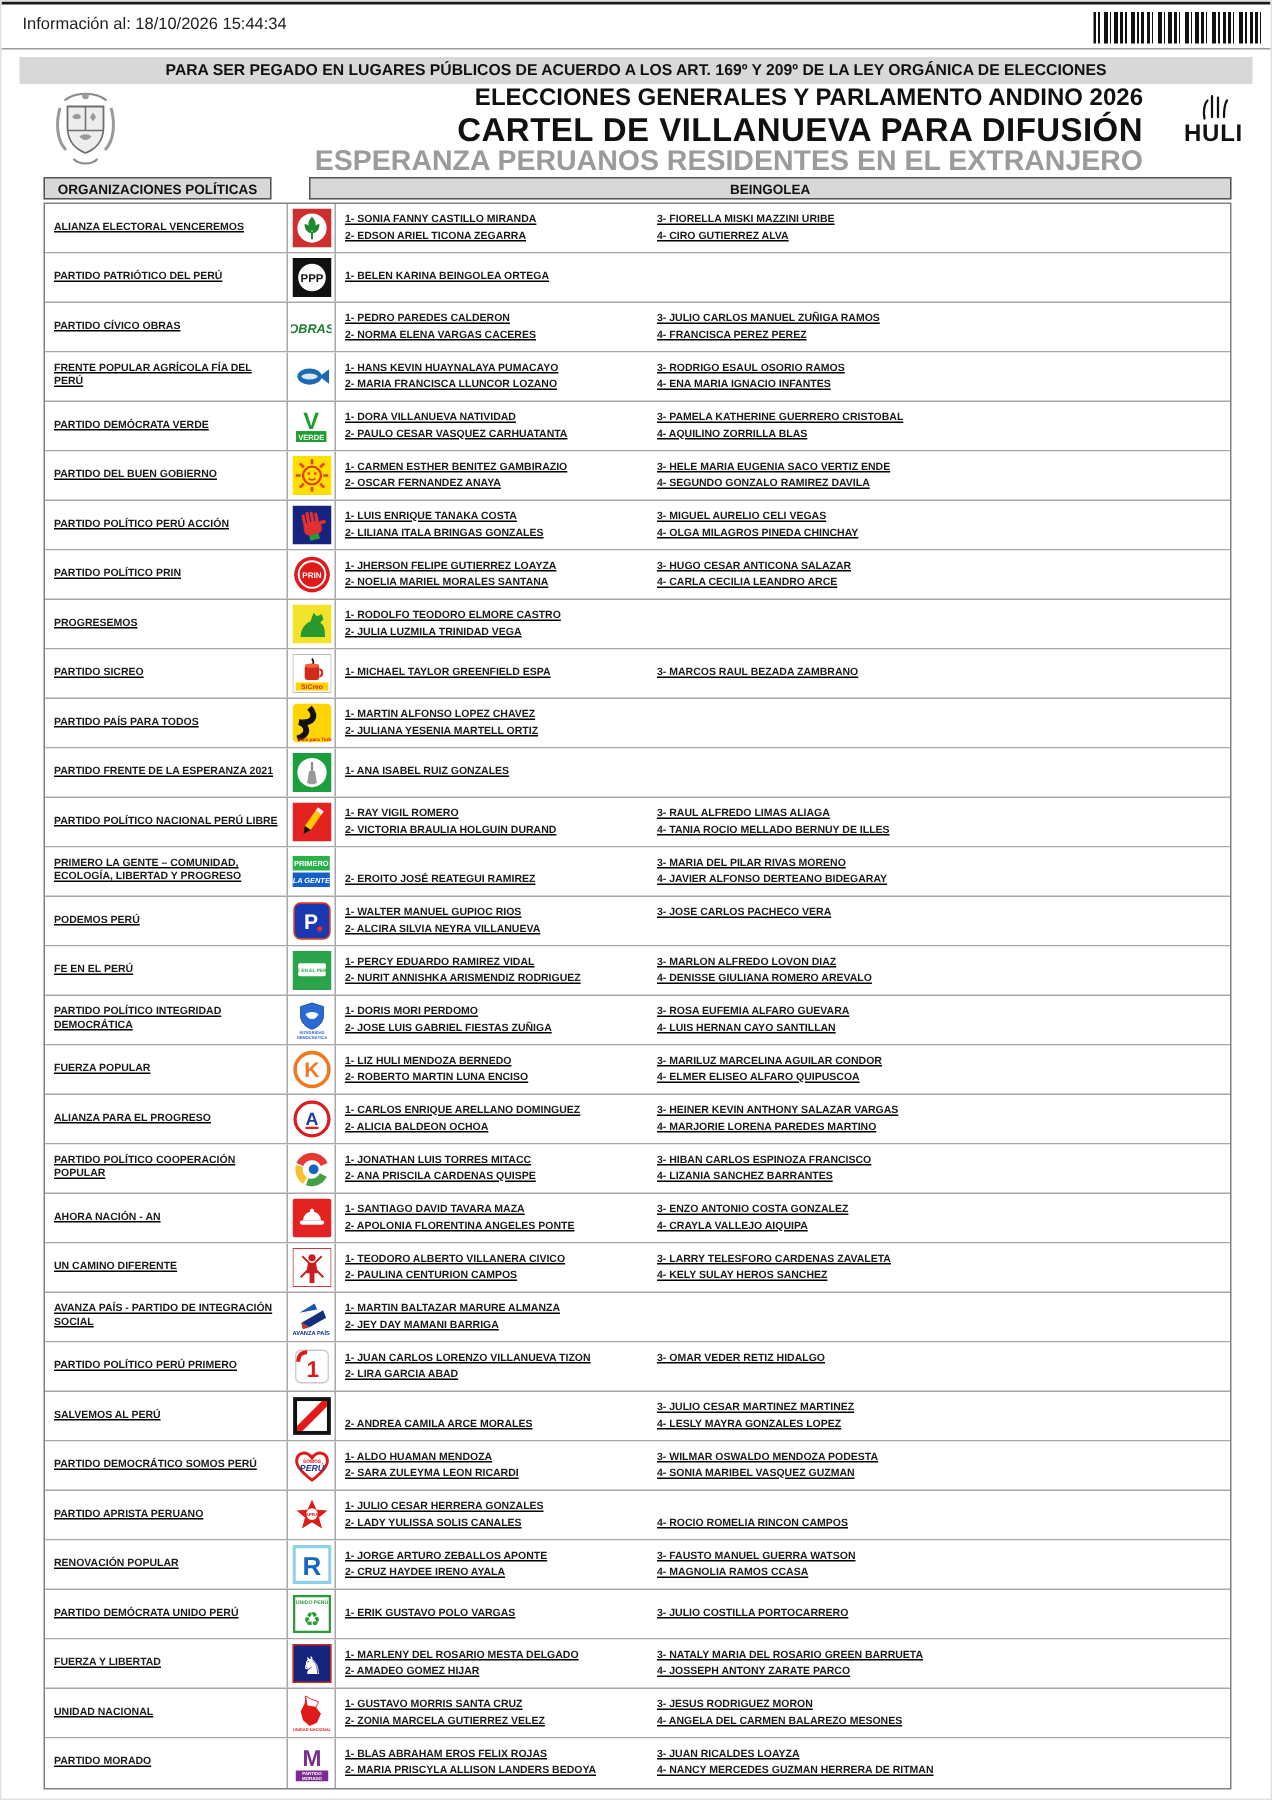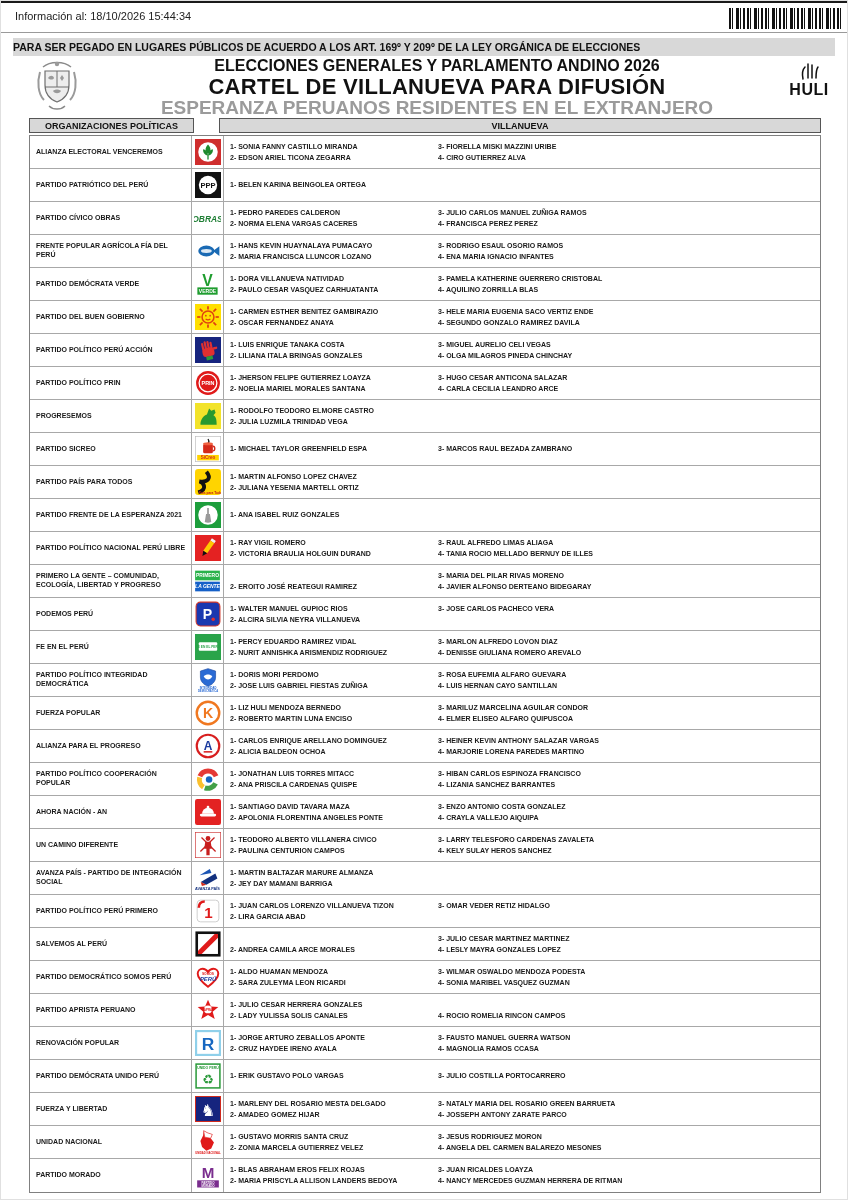--- a/index.html
+++ b/index.html
@@ -4,38 +4,38 @@
 <style>
   html,body{margin:0;padding:0;background:#fff;}
   .page{position:relative;width:848px;height:1200px;background:#fff;font-family:"Liberation Sans",sans-serif;
         border:1px solid #e0e0e0;box-sizing:border-box;overflow:hidden;}
   .topborder{position:absolute;top:0;left:0;width:100%;height:2px;background:#1a1a1a;}
   .info{position:absolute;top:9px;left:14px;font-size:11px;color:#222;}
   .barcode{position:absolute;top:7px;right:6px;width:112px;height:21px;
      background:repeating-linear-gradient(90deg,#111 0 2px,#fff 2px 3px,#111 3px 4px,#fff 4px 7px,#111 7px 10px,#fff 10px 11px,#111 11px 12px,#fff 12px 14px,#111 14px 16px,#fff 16px 18px);}
   .topline{position:absolute;top:31px;left:0;width:100%;height:0;border-top:1.5px solid #9a9a9a;}
   .notice{position:absolute;top:37px;left:12px;right:12px;background:#d8d8d8;color:#111;
-          font-weight:bold;font-size:10.5px;padding:3px 0;}
+          font-weight:bold;font-size:10.5px;text-align:center;padding:3px 0;}
   .crest{position:absolute;top:57px;left:30px;}
   .onpe{position:absolute;top:60px;right:6px;width:64px;text-align:center;color:#111;}
   .onpe .hand{display:block;margin:0 auto;}
   .onpe-label{font-weight:bold;font-size:16px;letter-spacing:.5px;}
-  .titles{position:absolute;top:57px;left:111px;right:85px;text-align:center;color:#111;line-height:1.06;}
+  .titles{position:absolute;top:57px;left:111px;right:85px;text-align:right;color:#111;line-height:1.06;}
   .t1{font-size:16px;font-weight:bold;}
   .t2{font-size:22px;font-weight:bold;letter-spacing:.3px;}
   .t3{font-size:19px;font-weight:bold;color:#9b9b9b;}
   .table{position:absolute;top:117px;left:28px;width:792px;}
   .thead{display:flex;height:15px;margin-bottom:2px;}
-  .th1{width:165px;background:#d8d8d8;border:1px solid #555;box-sizing:border-box;
+  .th1{width:152px;background:#d8d8d8;border:1px solid #555;box-sizing:border-box;
        display:flex;align-items:center;justify-content:center;font-size:9px;font-weight:bold;color:#111;}
   .th-gap{width:25px;}
   .th2{flex:1;background:#d8d8d8;border:1px solid #555;box-sizing:border-box;
        display:flex;align-items:center;justify-content:center;font-size:9px;font-weight:bold;color:#111;}
   .tbody{border:1px solid #808080;}
-  .row{display:flex;height:33px;border-bottom:1px solid #a8a8a8;box-sizing:border-box;background:#fff;}
+  .row{display:flex;height:33px;border-bottom:1px solid #a8a8a8;box-sizing:border-box;background:#fff;text-decoration:underline;}
   .row:last-child{border-bottom:none;}
   .cell-party{width:162px;box-sizing:border-box;border-right:1px solid #a8a8a8;
       display:flex;align-items:center;padding:1px 4px 1px 6px;}
   .party-name{font-size:7px;font-weight:bold;color:#1a1a1a;line-height:1.25;}
   .cell-logo{width:32px;box-sizing:border-box;border-right:1px solid #a8a8a8;
       display:flex;align-items:center;justify-content:center;}
   .logo-box{width:27px;height:27px;display:flex;align-items:center;justify-content:center;}
   .logo-box svg{display:block;}
   .logo-box svg text{font-family:"Liberation Sans",sans-serif;}
   .cell-cands{flex:1;display:flex;}
@@ -81,21 +81,21 @@
     <svg class="hand" width="26" height="20" viewBox="0 0 26 20">
       <path d="M7 18c-1-5 0-10 2-12 m3 11V3 m4 14V4 m4 13c0-5 .5-9 2-11" stroke="#111" stroke-width="1.5" fill="none" stroke-linecap="round"></path>
     </svg>
     <div class="onpe-label">HULI</div>
   </div>
 
   <div class="table">
     <div class="thead">
       <div class="th1">ORGANIZACIONES POLÍTICAS</div>
       <div class="th-gap"></div>
-      <div class="th2">VILLANUEVA</div>
+      <div class="th2">BEINGOLEA</div>
     </div>
     <div class="tbody">
         <div class="row">
           <div class="cell-party">
             <span class="party-name">ALIANZA ELECTORAL VENCEREMOS</span>
           </div>
           <div class="cell-logo">
             <div class="logo-box">
               <svg viewBox="0 0 24 24" width="26" height="26">
                 <rect width="24" height="24" fill="#cf2e2e"></rect>

